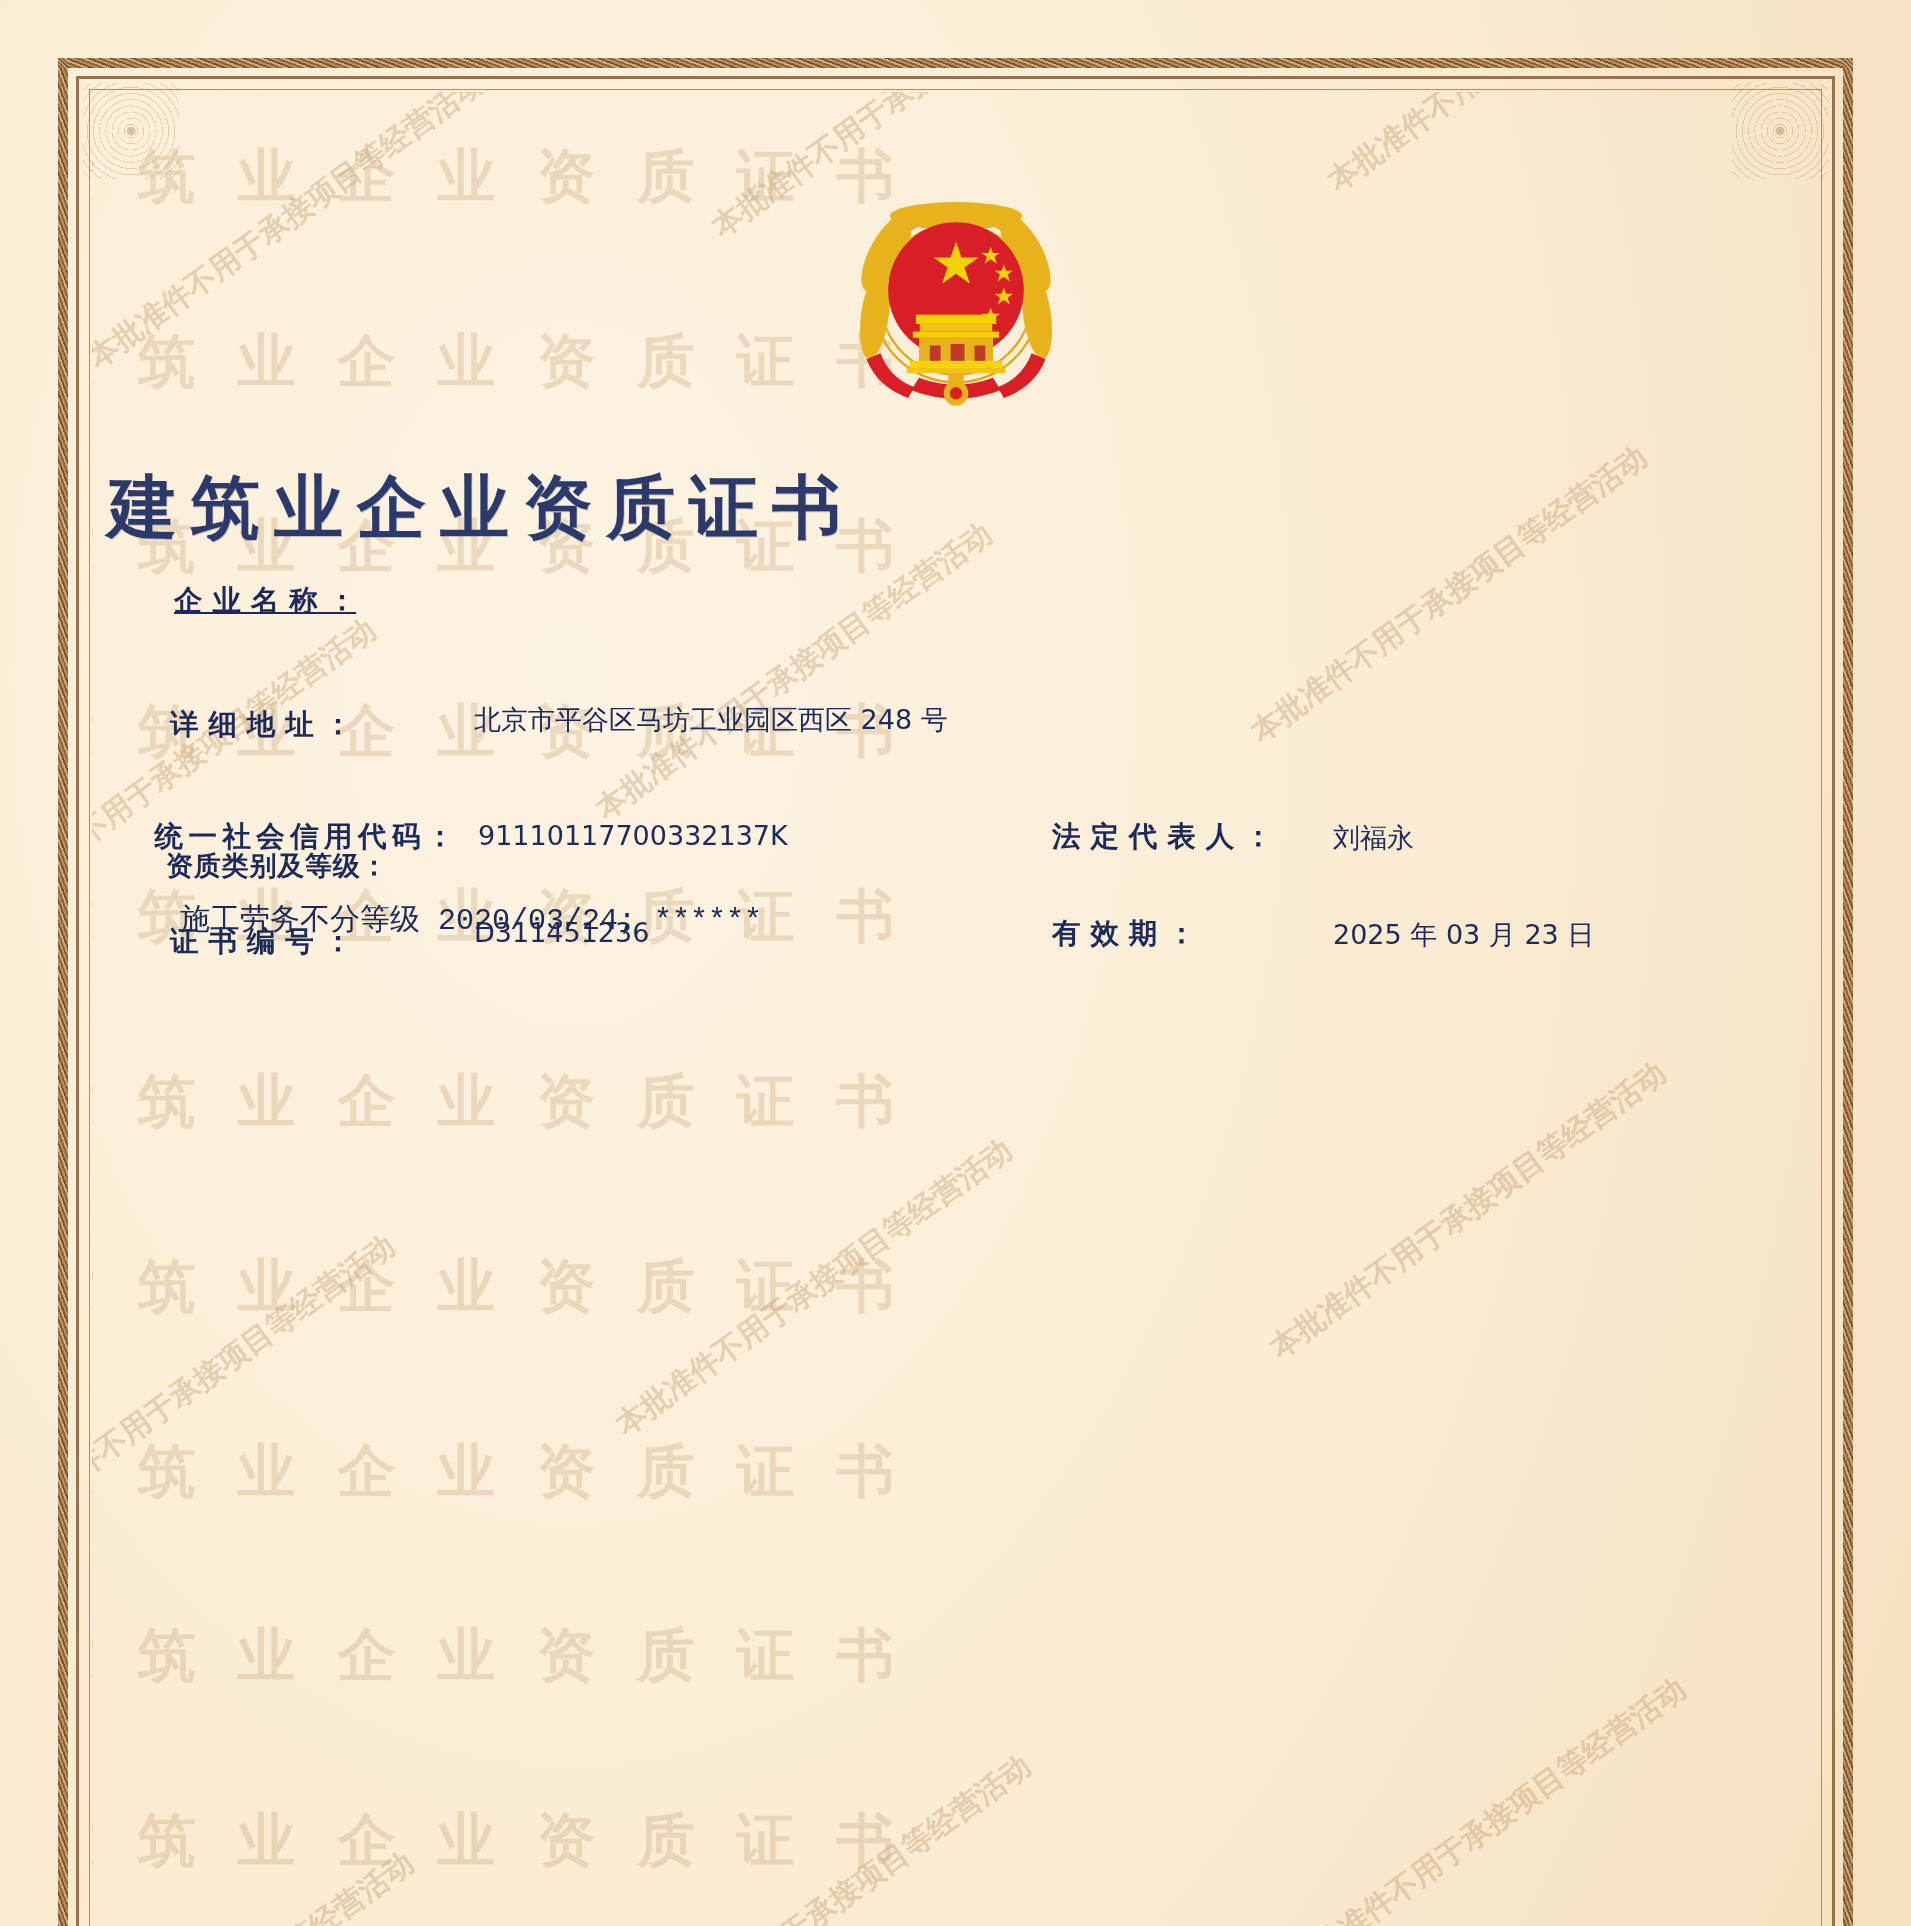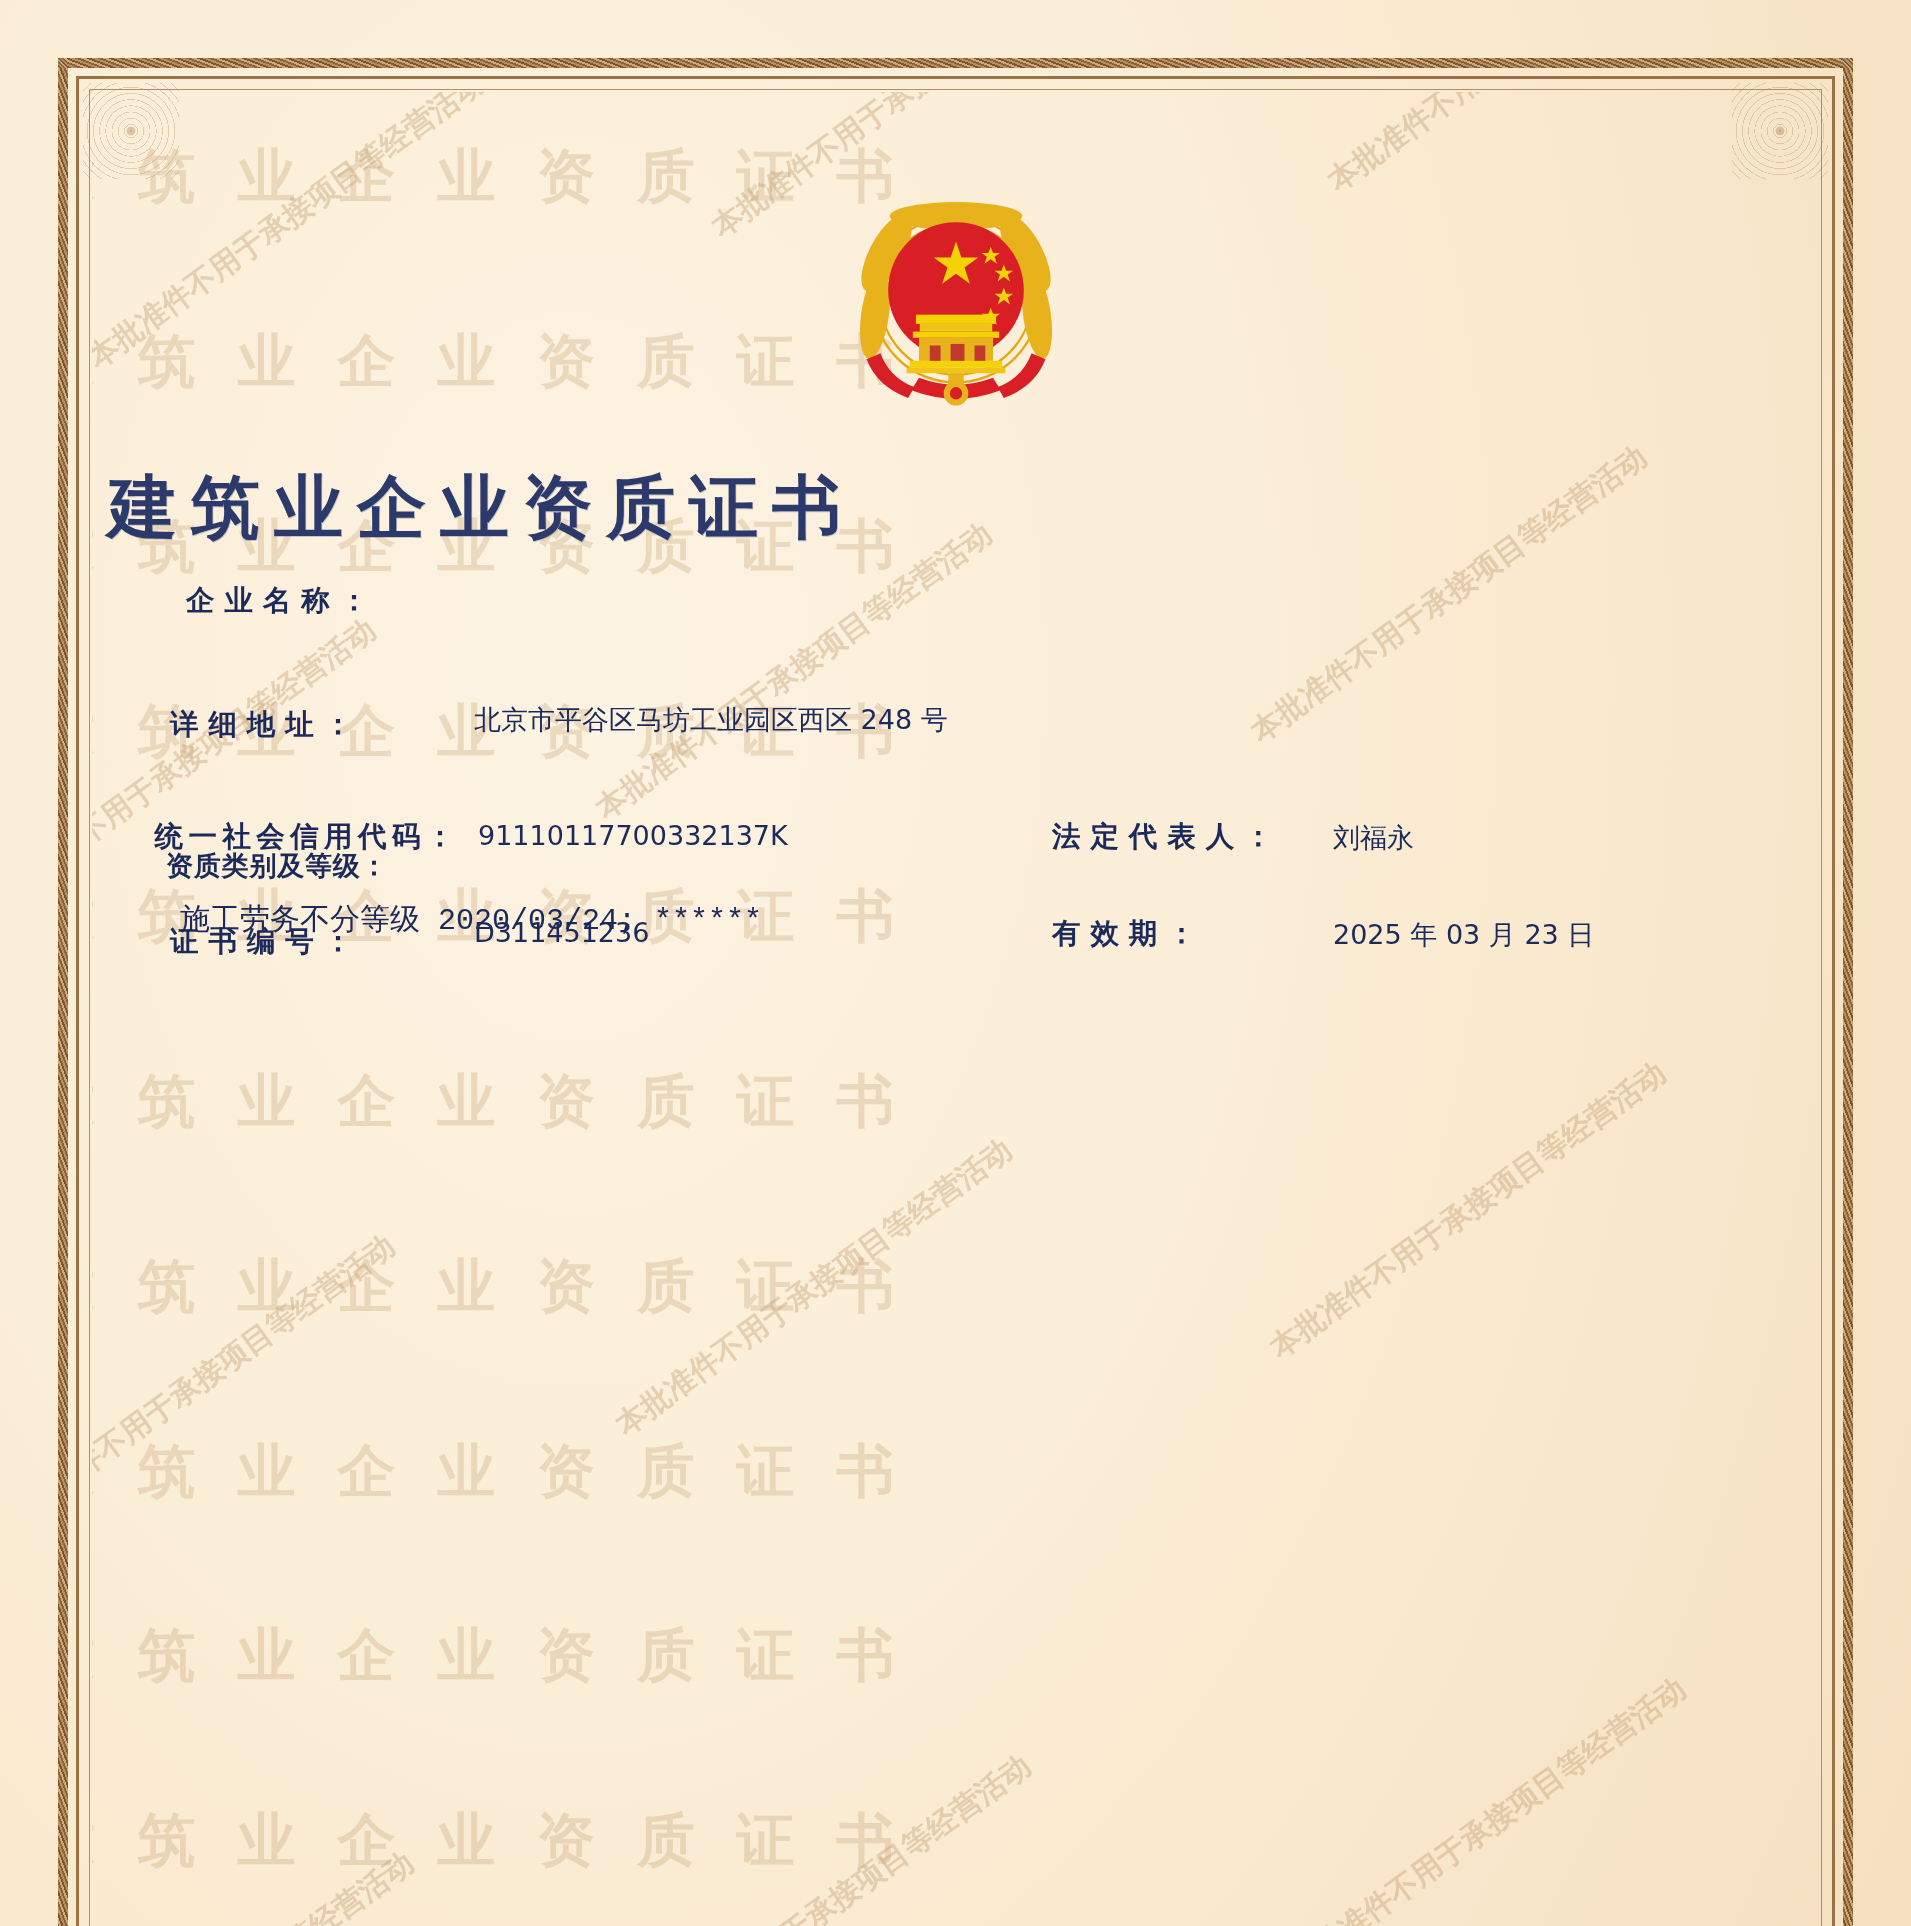--- a/index.html
+++ b/index.html
@@ -247,21 +247,21 @@
           <circle cx="160" cy="252" r="8" fill="#d81f26"></circle>
         </g>
       </svg>
     </div>
 
     <div class="doc-title">建筑业企业资质证书</div>
 
     <div class="fields">
 
       <div class="row">
-        <span class="lbl abs" style="left:16px; top:0;">企 业 名 称 ：</span>
+        <span class="lbl abs" style="left:4px; top:0;text-decoration:underline;">企 业 名 称 ：</span>
       </div>
 
       <div class="row" style="margin-top:60px">
         <span class="lbl abs" style="left:0; top:6px;">详 细 地 址 ：</span>
         <span class="val abs" style="left:304px; top:2.3px;">北京市平谷区马坊工业园区西区 248 号</span>
       </div>
 
       <div class="row" style="margin-top:60px">
         <span class="lbl abs lbl-sp5" style="left:-15.4px; top:0;">统一社会信用代码：</span>
         <span class="val abs" style="left:308px; top:2.3px;">91110117700332137K</span>

